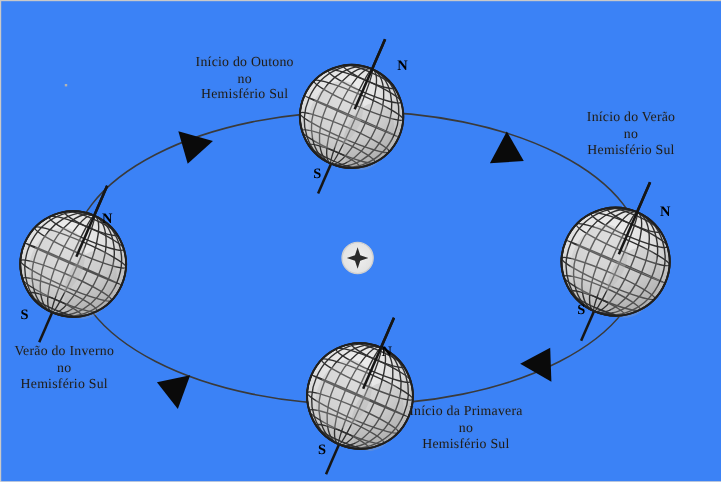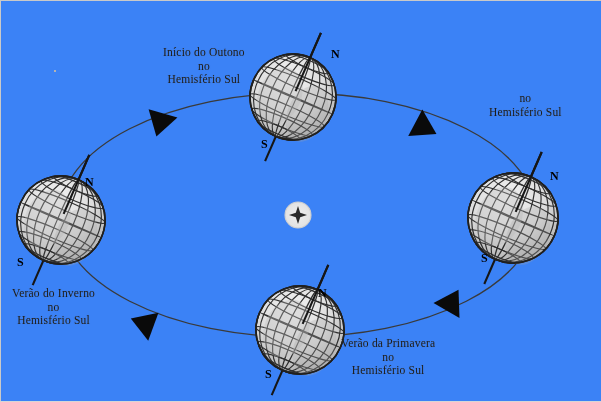--- a/index.html
+++ b/index.html
@@ -134,25 +134,26 @@
         <use href="#arrowHead" transform="translate(452,301) rotate(30)"></use>
       </g>
   </svg>
 
   <div class="lbl" id="lbl-0" style="left: 163px; top: 46px;">
       <div>Início do Outono</div>
       <div>no</div>
       <div>Hemisfério Sul</div>
     </div>
   <div class="lbl" id="lbl-1" style="left: 489px; top: 92px;">
+      <div>Início do Verão</div>
       <div>no</div>
       <div>Hemisfério Sul</div>
     </div>
   <div class="lbl" id="lbl-2" style="left: 341px; top: 337px;">
-      <div>Verão da Primavera</div>
+      <div>Início da Primavera</div>
       <div>no</div>
       <div>Hemisfério Sul</div>
     </div>
   <div class="lbl" id="lbl-3" style="left: 12px; top: 287px;">
       <div>Verão do Inverno</div>
       <div>no</div>
       <div>Hemisfério Sul</div>
     </div>
 
   <div class="pole" id="np-0" style="left: 331px; top: 48px;">N</div>

